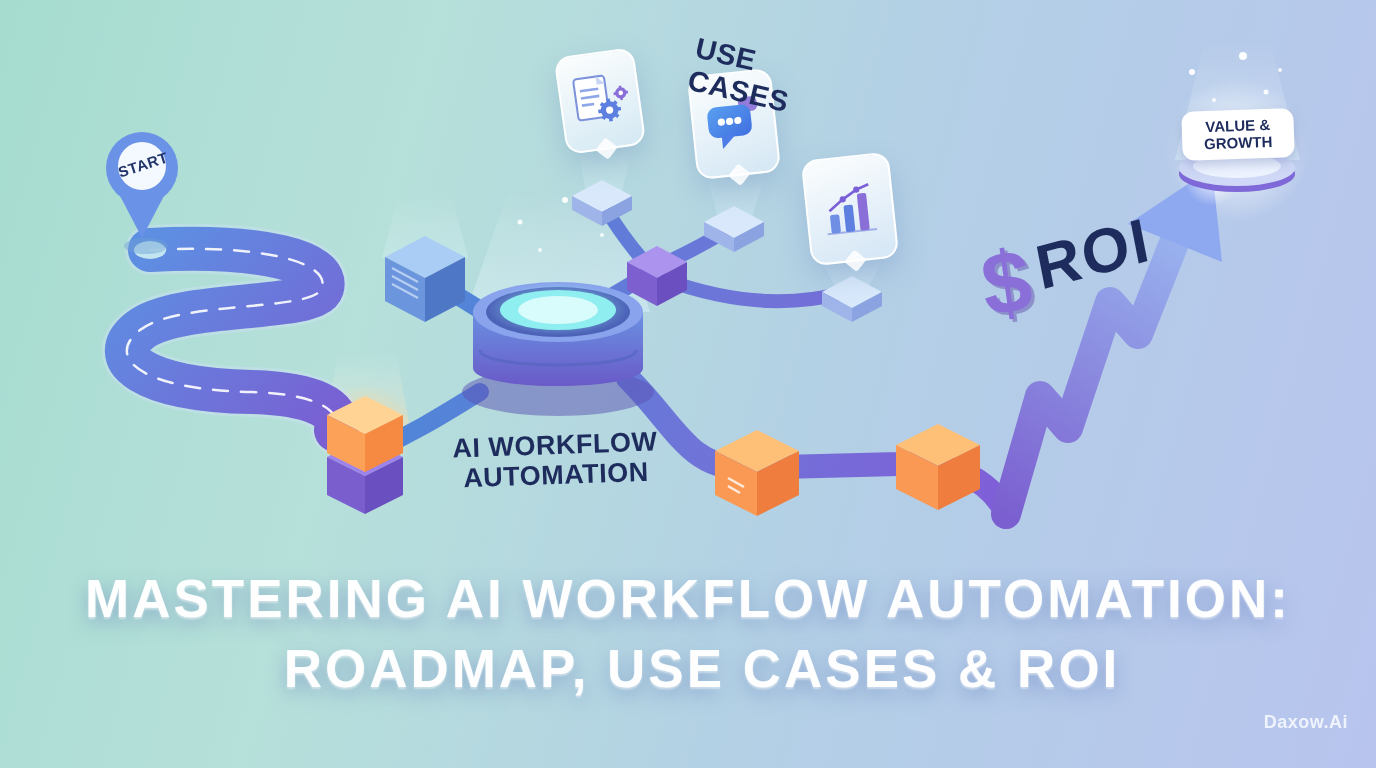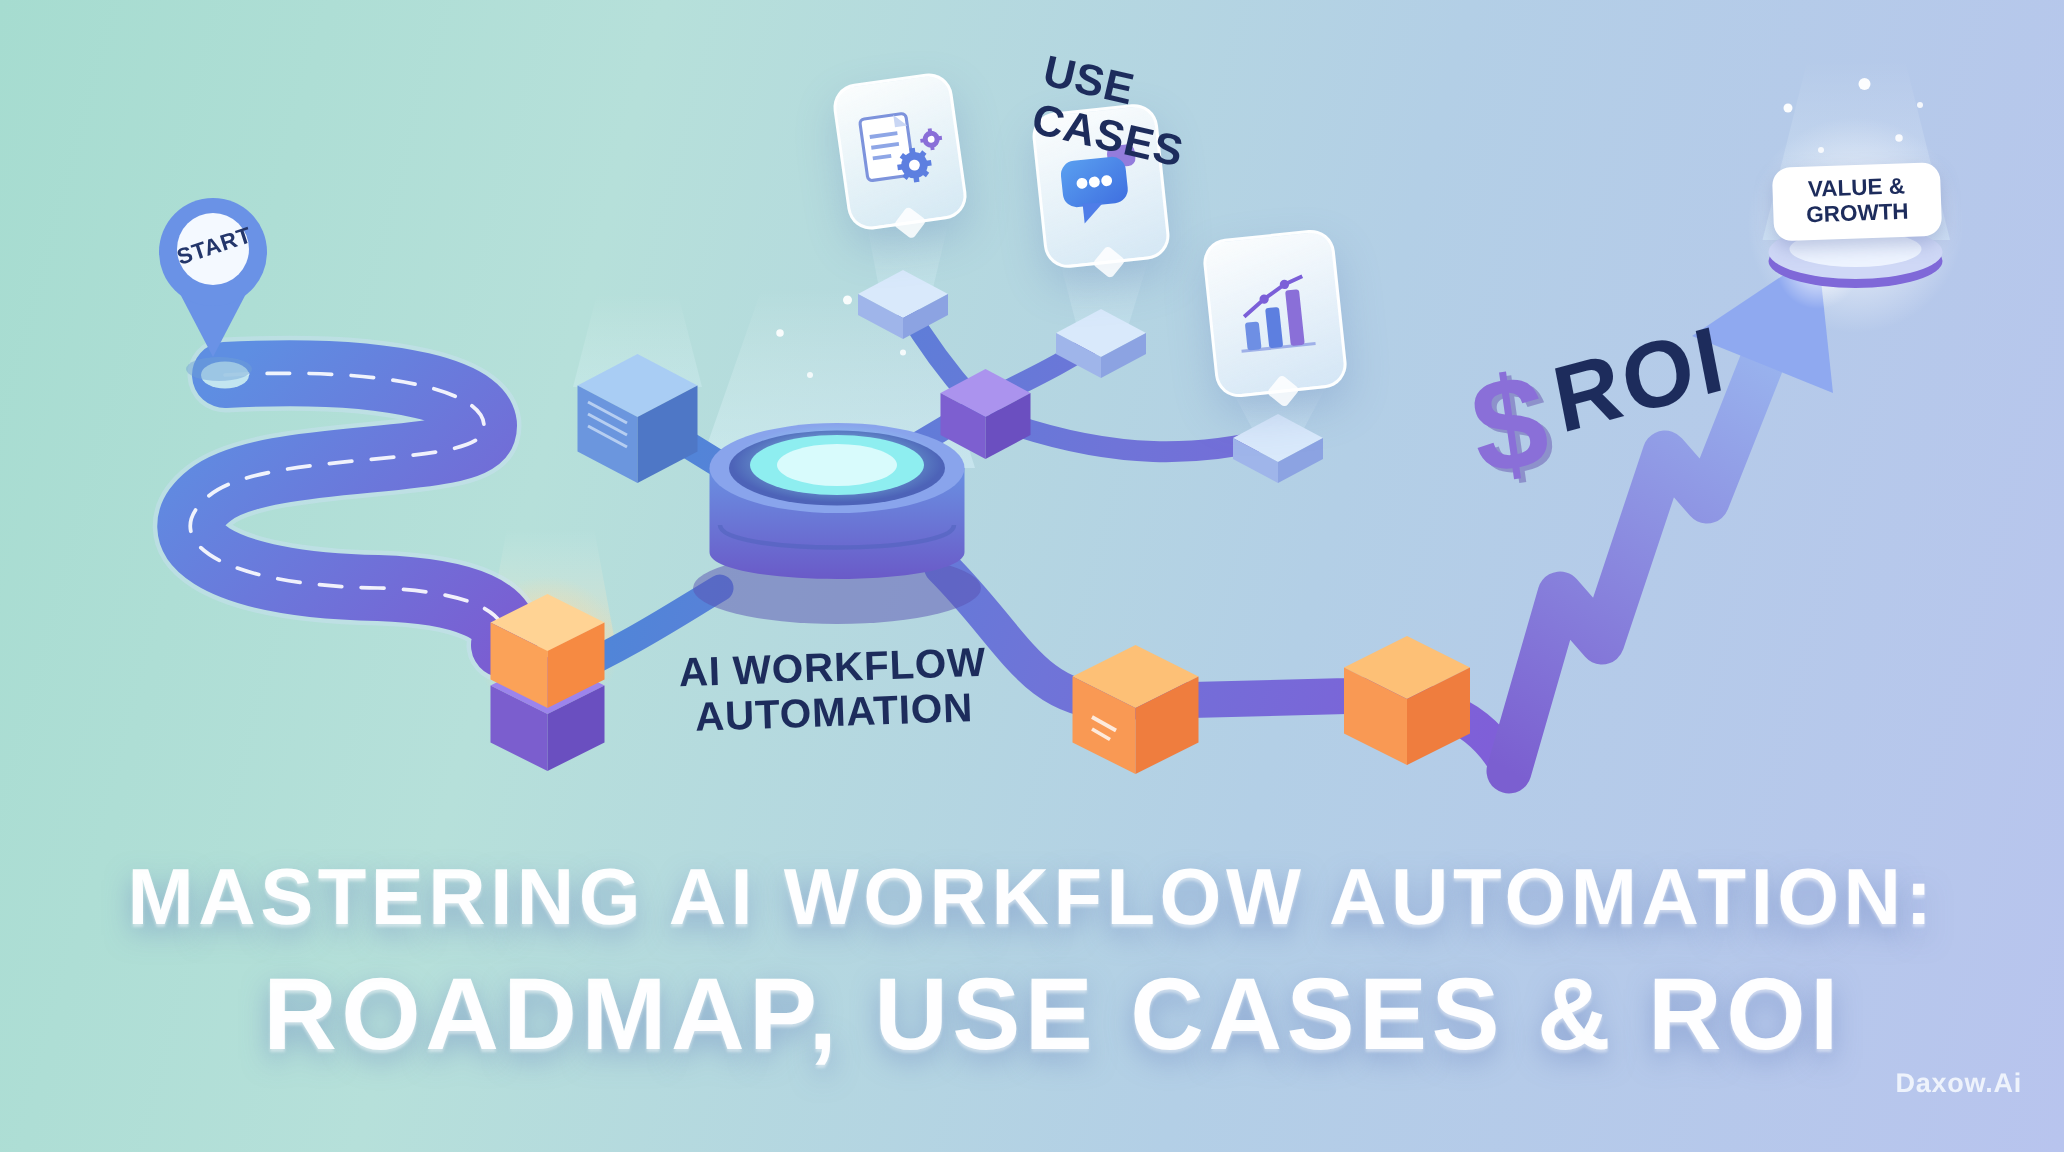--- a/index.html
+++ b/index.html
@@ -59,21 +59,21 @@
     box-shadow:0 5px 12px rgba(90,110,170,0.35);
     transform:rotate(-2deg);
   }
   .title {
     position:absolute; left:0; right:0; top:548px; text-align:center;
     color:rgba(255,255,255,0.97); font-weight:700; letter-spacing:3px;
     text-shadow:0 2px 2px rgba(255,255,255,0.45), 0 7px 18px rgba(103,129,189,0.55);
     margin-top:24px;
   }
   .title .t1 { font-size:53px; line-height:1.0; }
-  .title .t2 { font-size:68px; line-height:1.0; margin-top:17px;padding-left:28px; }
+  .title .t2 { font-size:53px; line-height:1.0; margin-top:17px;padding-left:28px; }
   .watermark {
     position:absolute; right:28px; top:712px;
     font-size:18px; font-weight:600; color:rgba(250,252,255,0.82); letter-spacing:0.5px;
   }
 </style>
 </head>
 <body>
 
 <div class="canvas">
 

